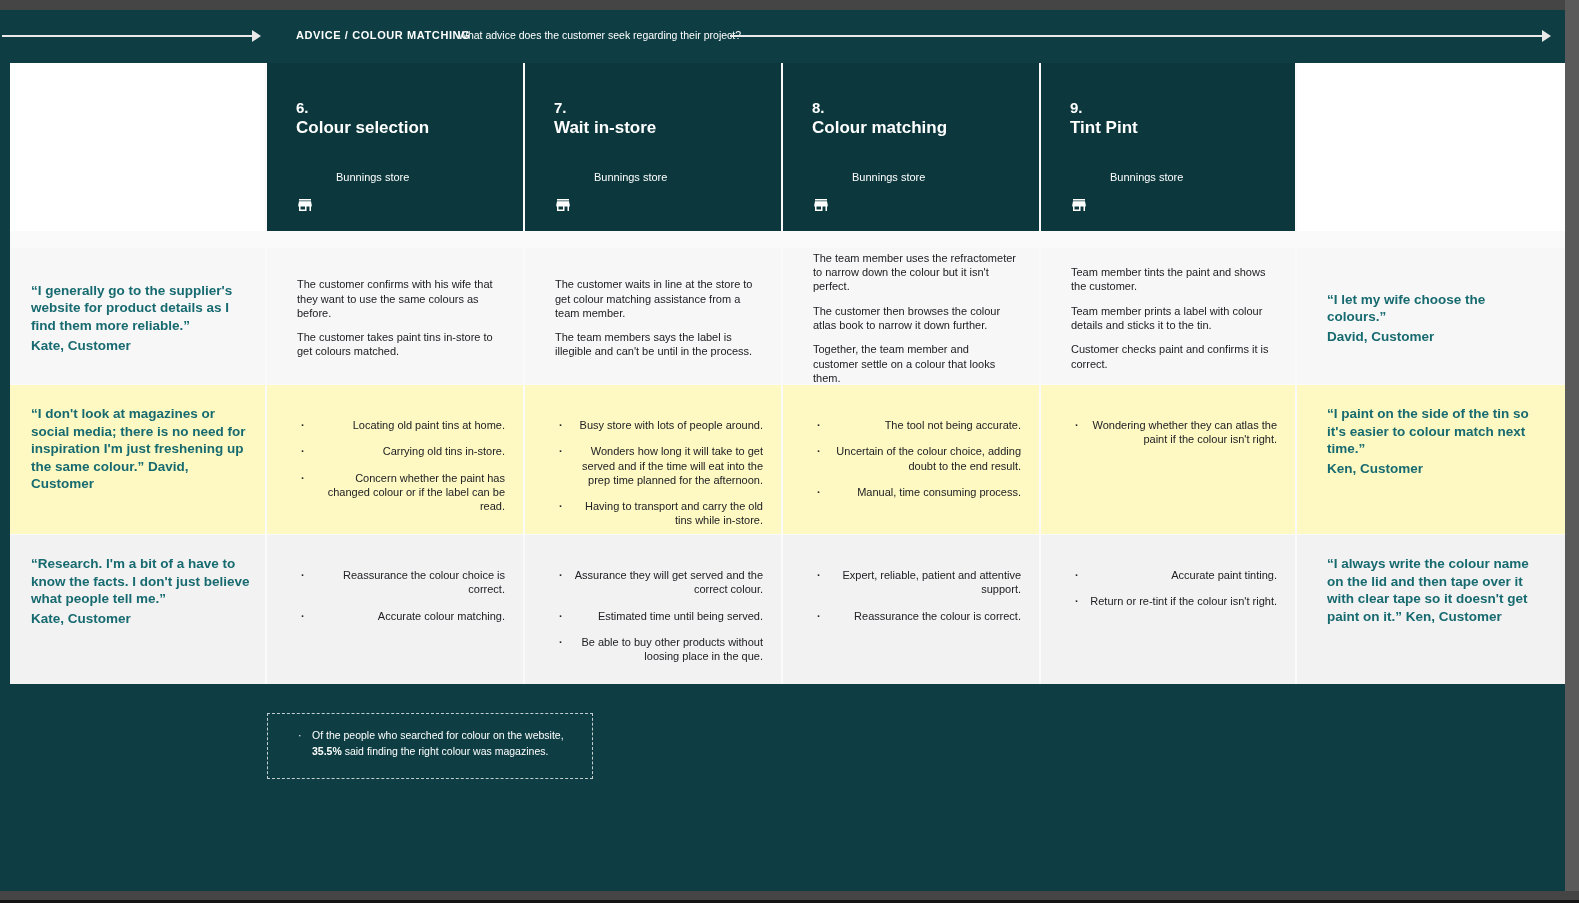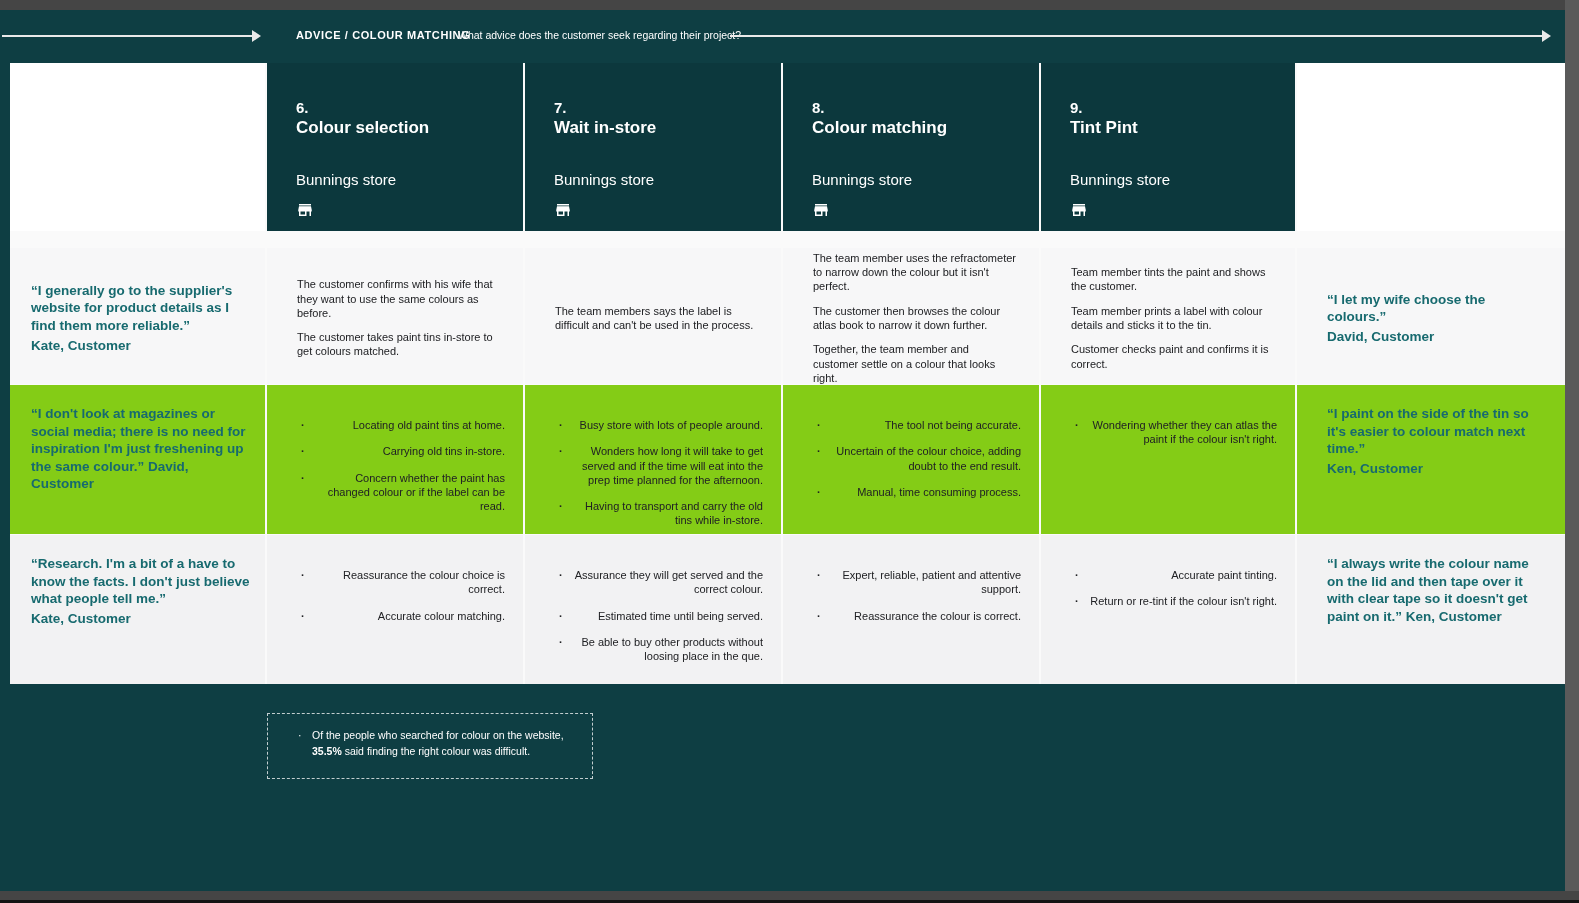--- a/index.html
+++ b/index.html
@@ -34,26 +34,26 @@
     grid-template-columns:255px 256px 256px 256px 254px 268px;
     grid-template-rows:168px 152px 149px 149px;
     column-gap:2px; row-gap:1px;
     background:#fafafa;
   }
   .cell { overflow:hidden; }
   .header-blank { background:#ffffff; }
   .stage-header { background:#0c383d; color:#ffffff; padding:36px 28px 0 29px; display:flex; flex-direction:column; }
   .stage-number { font-size:15px; font-weight:bold; line-height:1.25; }
   .stage-title  { font-size:17px; font-weight:bold; line-height:1.2; }
-  .stage-location { font-size:15px; margin-top:33px; }
+  .stage-location { font-size:11px; margin-top:33px;margin-left:40px; }
   .stage-icon { margin-top:13px; width:18px; height:18px; }
   .stage-icon svg { display:block; }
 
   .row1 { background:#f7f7f8;margin-top:16px; }
-  .row2 { background:#84cc16; }
+  .row2 { background:#fef9c3; }
   .row3 { background:#f2f2f3; }
 
   .body-cell { padding:20px 22px 16px 30px; display:flex; flex-direction:column; color:#202124; font-size:11px; line-height:1.3; }
   .v-center { justify-content:center; }
   .v-top    { justify-content:flex-start; padding-top:33px; }
   .para-item { margin-bottom:10px; }
   .para-item:last-child { margin-bottom:0; }
 
   .bullets { padding-left:34px; padding-right:18px; }
   .bullet-item { display:flex; margin-bottom:12px; }
@@ -147,26 +147,27 @@
     <div>
       <span class="q-text">“I generally go to the supplier's website for product details as I find them more reliable.”</span>
       <span class="q-attr block">Kate, Customer</span>
     </div>
   </div>
   <div class="cell row1 body-cell v-center">
       <div class="para-item">The customer confirms with his wife that they want to use the same colours as before.</div>
       <div class="para-item">The customer takes paint tins in-store to get colours matched.</div>
     </div>
   <div class="cell row1 body-cell v-center">
-      <div class="para-item">The team members says the label is difficult and can't be used in the process.</div>
+      <div class="para-item">The customer waits in line at the store to get colour matching assistance from a team member.</div>
+      <div class="para-item">The team members says the label is illegible and can't be until in the process.</div>
     </div>
   <div class="cell row1 body-cell v-center">
       <div class="para-item">The team member uses the refractometer to narrow down the colour but it isn't perfect.</div>
       <div class="para-item">The customer then browses the colour atlas book to narrow it down further.</div>
-      <div class="para-item">Together, the team member and customer settle on a colour that looks right.</div>
+      <div class="para-item">Together, the team member and customer settle on a colour that looks them.</div>
     </div>
   <div class="cell row1 body-cell v-center">
       <div class="para-item">Team member tints the paint and shows the customer.</div>
       <div class="para-item">Team member prints a label with colour details and sticks it to the tin.</div>
       <div class="para-item">Customer checks paint and confirms it is correct.</div>
     </div>
   <div class="cell row1 quote-cell right-col v-center">
     <div>
       <span class="q-text">“I let my wife choose the colours.”</span>
       <span class="q-attr block">David, Customer</span>
@@ -288,14 +289,14 @@
     <div>
       <span class="q-text">“I always write the colour name on the lid and then tape over it with clear tape so it doesn't get paint on it.”</span>
       <span class="q-attr">Ken, Customer</span>
     </div>
   </div>
 
 </div>
 
 <div class="insight-box">
   <span class="dot">·</span>
-  <span class="insight-text"><span>Of the people who searched for colour on the website, </span><span class="bold">35.5%</span><span> said finding the right colour was difficult.</span></span>
+  <span class="insight-text"><span>Of the people who searched for colour on the website, </span><span class="bold">35.5%</span><span> said finding the right colour was magazines.</span></span>
 </div>
 
 </body></html>

